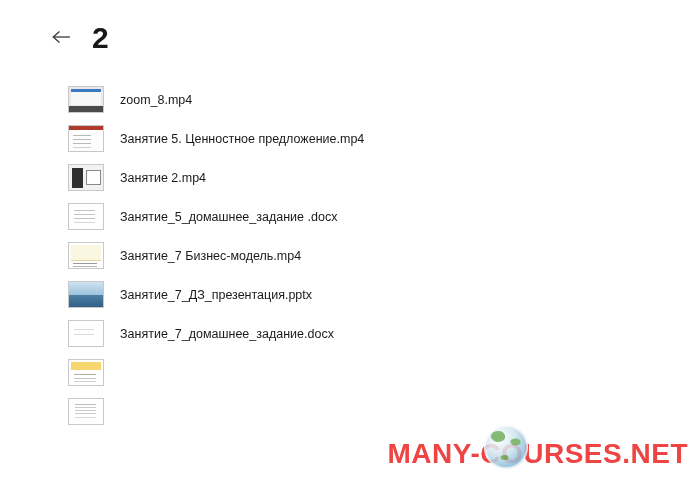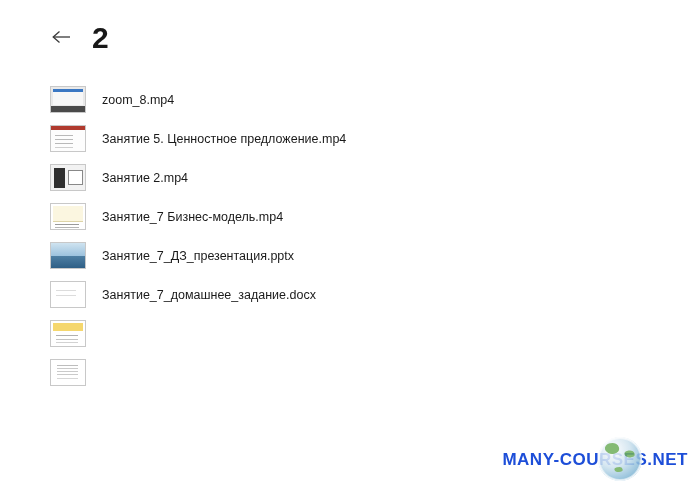--- a/index.html
+++ b/index.html
@@ -44,21 +44,21 @@
     font-weight: bold;
     letter-spacing: 0px;
     color: #181818;
     line-height: 1;
     margin-top: 2px;
   }
 
   
   .file-list {
     margin-top: 24px;
-    padding-left: 50px;
+    padding-left: 68px;
   }
   .file-row {
     display: flex;
     align-items: center;
     height: 39px;
     cursor: pointer;
   }
   .thumb {
     width: 36px;
     height: 27px;
@@ -208,23 +208,23 @@
   
   .watermark {
     position: absolute;
     right: 12px;
     bottom: 22px;
     display: flex;
     align-items: center;
     user-select: none;
   }
   .watermark-text {
-    font-size: 17px;
+    font-size: 28px;
     font-weight: bold;
-    color: #1d4ed8;
+    color: #ef4444;
     letter-spacing: 0.5px;
     text-shadow: 1px 1px 0 #ffffff;
   }
   .watermark-globe {
     position: absolute;
     left: 96px;
     top: -13px;
     width: 44px;
     height: 44px;
     border-radius: 50%;
@@ -274,20 +274,24 @@
   <div class="file-row">
     <div class="thumb th-doc-red"></div>
     <div class="file-label">Занятие 5. Ценностное предложение.mp4</div>
   </div>
 
   <div class="file-row">
     <div class="thumb th-video"></div>
     <div class="file-label">Занятие 2.mp4</div>
   </div>
 
+  <div class="file-row">
+    <div class="thumb th-docx"></div>
+    <div class="file-label">Занятие_5_домашнее_задание .docx</div>
+  </div>
 
   <div class="file-row">
     <div class="thumb th-slide-dark"></div>
     <div class="file-label">Занятие_7 Бизнес-модель.mp4</div>
   </div>
 
   <div class="file-row">
     <div class="thumb th-pptx"></div>
     <div class="file-label">Занятие_7_ДЗ_презентация.pptx</div>
   </div>

